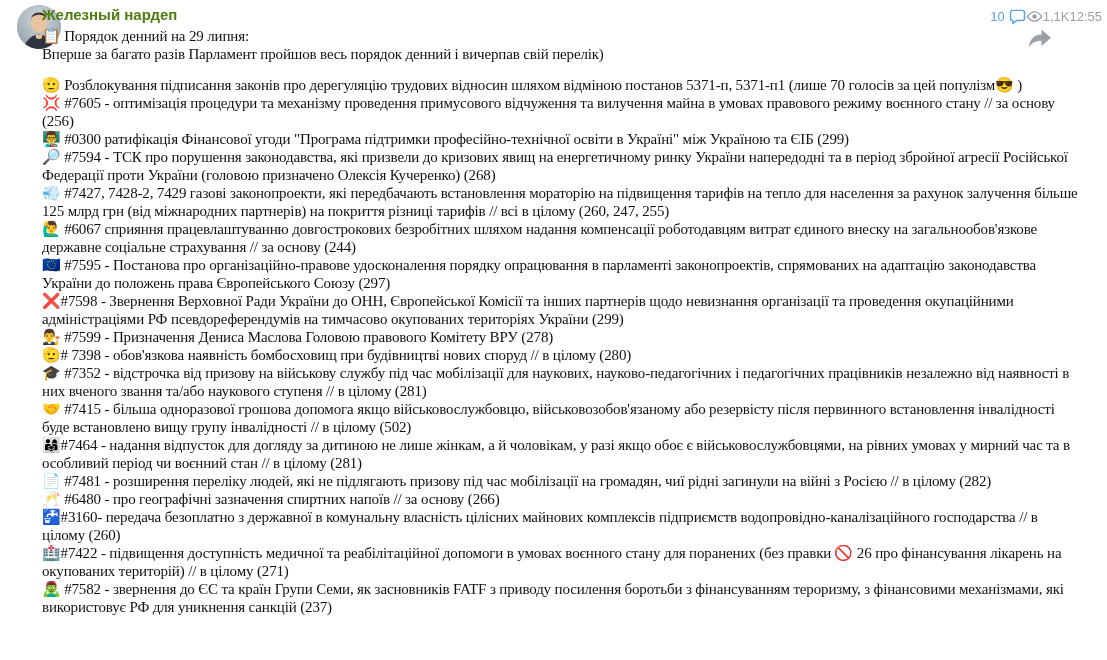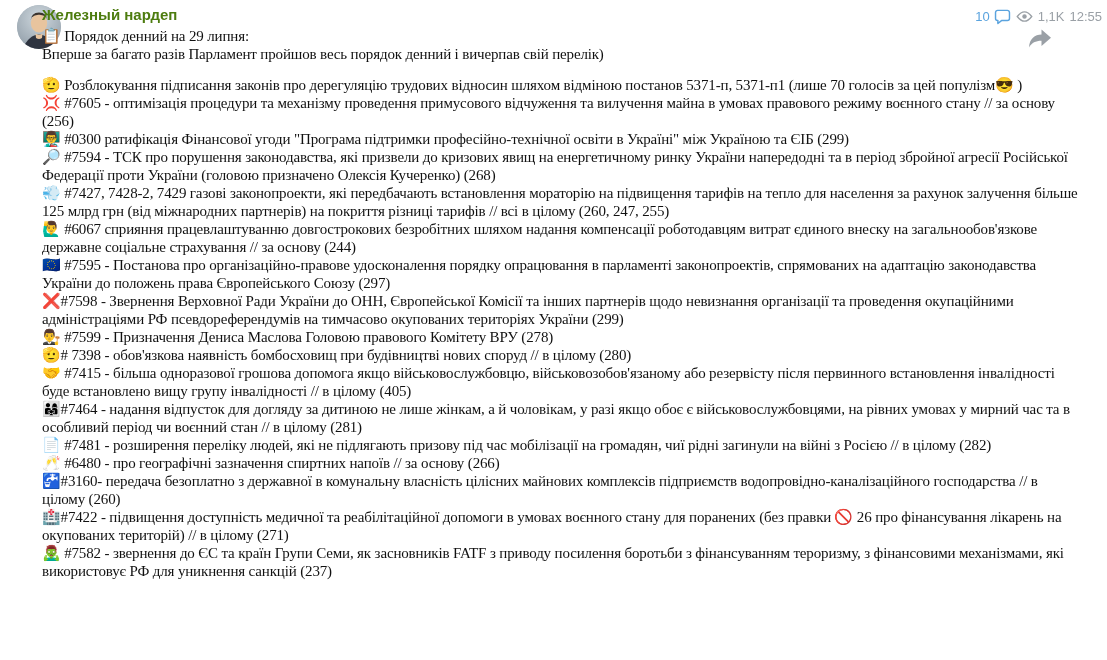--- a/index.html
+++ b/index.html
@@ -14,21 +14,21 @@
   }
   .content{position:absolute;left:42px;top:6px;width:1042px;}
   .channel-name{
     color:#4d7c0f;font-weight:bold;font-size:15px;line-height:18px;display:inline-block;
     cursor:pointer;
   }
   .body{font-size:15px;line-height:18px;letter-spacing:-0.15px;margin-top:3px;}
   .line{min-height:18px;font-family:Liberation Serif, serif;}
   .spacer{height:13px;}
   .meta{
-    position:absolute;right:5px;top:8px;display:flex;align-items:center;gap:5px;
+    position:absolute;right:5px;top:8px;display:flex;align-items:center;
     font-size:13px;color:#9aa0a6;white-space:nowrap;
   }
   .meta .comments{color:#5aa3de;display:flex;align-items:center;gap:4px;cursor:pointer;}
   .meta svg{display:block;}
   .share{
     position:absolute;left:1028px;top:28px;width:24px;height:22px;cursor:pointer;
   }
 </style>
 </head>
 <body>
@@ -75,21 +75,22 @@
       <div class="line">🫡 Розблокування підписання законів про дерегуляцію трудових відносин шляхом відміною постанов 5371-п, 5371-п1 (лише 70 голосів за цей популізм😎 )</div>
       <div class="line">💢 #7605 - оптимізація процедури та механізму проведення примусового відчуження та вилучення майна в умовах правового режиму воєнного стану // за основу (256)</div>
       <div class="line">👨‍🏫 #0300  ратифікація Фінансової угоди "Програма підтримки професійно-технічної освіти в Україні" між Україною та ЄІБ (299)</div>
       <div class="line">🔎 #7594 - ТСК про  порушення законодавства, які призвели до кризових явищ на енергетичному ринку України напередодні та в період збройної агресії Російської Федерації проти України (головою призначено Олексія Кучеренко) (268)</div>
       <div class="line">💨 #7427, 7428-2, 7429  газові законопроекти, які передбачають встановлення мораторію на підвищення тарифів на тепло для населення за рахунок залучення більше 125 млрд грн (від міжнародних партнерів) на покриття різниці тарифів // всі в цілому (260, 247, 255)</div>
       <div class="line">🙋‍♂️ #6067 сприяння працевлаштуванню довгострокових безробітних шляхом надання компенсації роботодавцям витрат єдиного внеску на загальнообов'язкове державне соціальне страхування // за основу (244)</div>
       <div class="line">🇪🇺 #7595 - Постанова про організаційно-правове удосконалення порядку опрацювання в парламенті законопроектів, спрямованих на адаптацію законодавства України до положень права Європейського Союзу (297)</div>
       <div class="line">❌#7598 - Звернення Верховної Ради України до ОНН, Європейської Комісії та інших партнерів щодо невизнання організації та проведення окупаційними адміністраціями РФ псевдореферендумів на тимчасово окупованих територіях України (299)</div>
       <div class="line">👨‍⚖️ #7599 - Призначення Дениса Маслова Головою правового Комітету ВРУ (278)</div>
       <div class="line">🫡# 7398 - обов'язкова наявність бомбосховищ при будівництві нових споруд // в цілому (280)</div>
-      <div class="line">🤝 #7415 - більша одноразової грошова допомога якщо військовослужбовцю, військовозобов'язаному або резервісту після первинного встановлення інвалідності буде встановлено вищу групу інвалідності // в цілому (405)</div>
+      <div class="line">🎓 #7352 - відстрочка від призову на військову службу під час мобілізації для наукових, науково-педагогічних і педагогічних працівників незалежно від наявності в них вченого звання та/або наукового ступеня // в цілому (281)</div>
+      <div class="line">🤝 #7415 - більша одноразової грошова допомога якщо військовослужбовцю, військовозобов'язаному або резервісту після первинного встановлення інвалідності буде встановлено вищу групу інвалідності // в цілому (502)</div>
       <div class="line">👨‍👩‍👧#7464 - надання відпусток для догляду за дитиною не лише жінкам, а й чоловікам, у разі якщо обоє є військовослужбовцями, на рівних умовах у мирний час та в особливий період чи воєнний стан // в цілому (281)</div>
       <div class="line">📄 #7481 - розширення переліку людей, які не підлягають призову під час мобілізації на громадян, чиї рідні загинули на війні з Росією // в цілому (282)</div>
       <div class="line">🥂 #6480 - про географічні зазначення спиртних напоїв // за основу (266)</div>
       <div class="line">🚰#3160- передача безоплатно з державної в комунальну власність цілісних майнових комплексів підприємств водопровідно-каналізаційного господарства // в цілому (260)</div>
       <div class="line">🏥#7422 - підвищення доступність медичної та реабілітаційної допомоги в умовах воєнного стану для поранених (без правки 🚫 26 про фінансування лікарень на окупованих територій)  // в цілому (271)</div>
       <div class="line">🧟‍♂️ #7582 - звернення до ЄС та країн Групи Семи, як засновників FATF з приводу посилення боротьби з фінансуванням тероризму, з фінансовими механізмами, які використовує РФ для уникнення санкцій (237)</div>
       <div class="spacer"></div>
 
     </div>
   </div>

